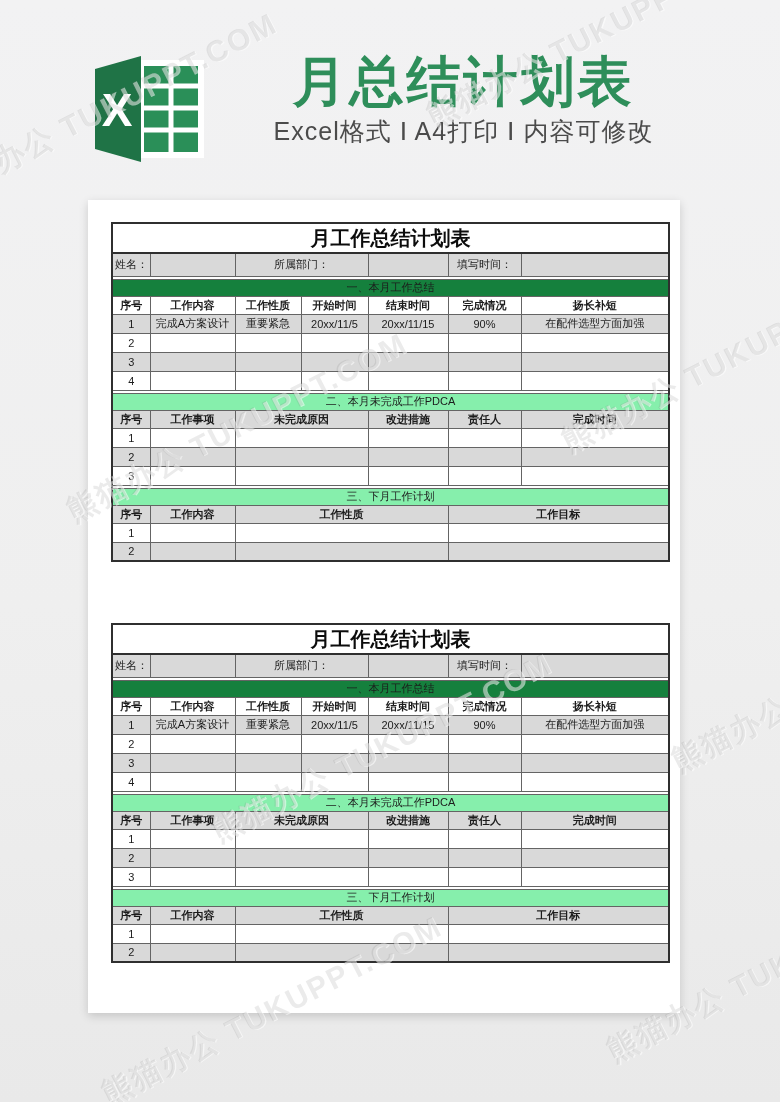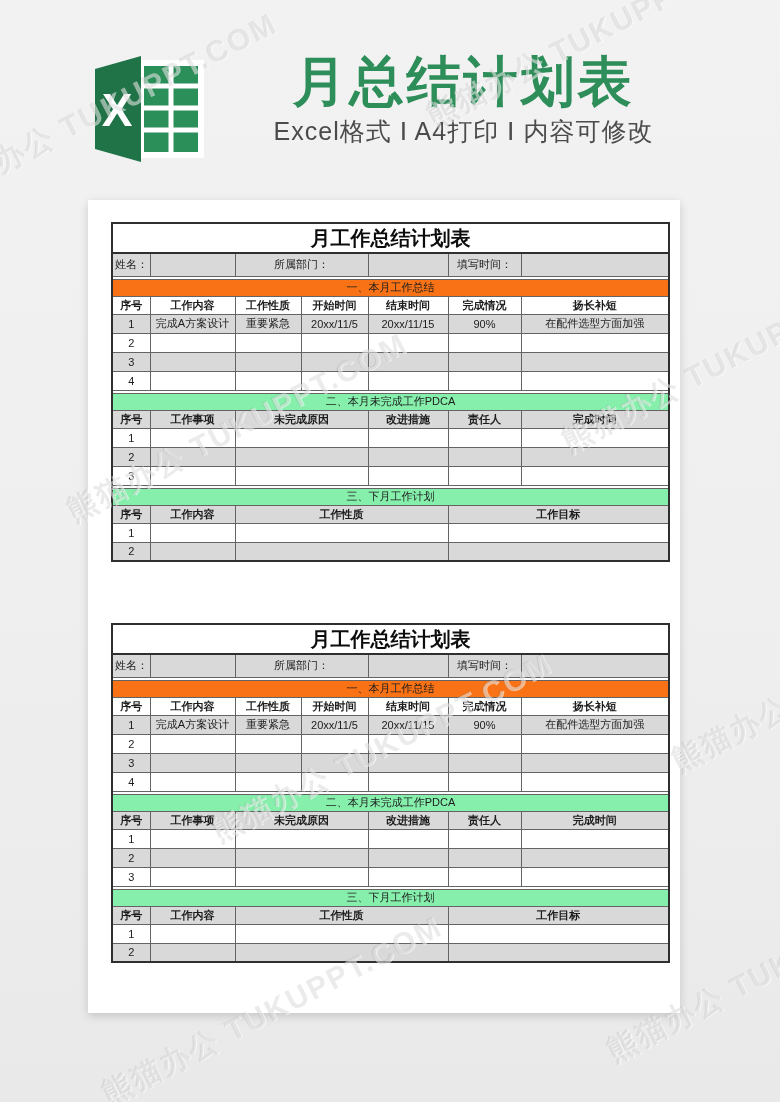--- a/index.html
+++ b/index.html
@@ -26,21 +26,21 @@
   #table-slot-1 table.xls { margin-top:22px; }
   #table-slot-2 table.xls { margin-top:61px; }
   table.xls td { border:1px solid #646464; height:19px; text-align:center;
                  padding:0 2px; overflow:hidden; white-space:nowrap; }
   tr.title-row td { height:30px; font-size:20px; font-weight:bold; color:#0c0c0c;
                     border-bottom:2px solid #2f2f2f; background:#fff; }
   tr.info-row td { height:23px; background:#d9d9d9; }
   tr.info-row td.lbl-first { text-align:left; }
   tr.sep td { height:3px; background:#fff; border-left:none; border-right:none; padding:0; }
   tr.sec-header td { height:17px; background:#86efac; }
-  tr.sec-header.shaded td { background:#f97316; }
+  tr.sec-header.shaded td { background:#15803d; }
   tr.col-row td { height:18px; font-weight:bold; background:#fff;margin-top:48px; }
   tr.col-row.shaded td { background:#d9d9d9; }
   tr.data-row td { background:#fff; }
   tr.data-row.shaded td { background:#d9d9d9; }
 
   
   .wm-layer { position:absolute; inset:0; pointer-events:none; z-index:5; }
   .wm { position:absolute; font-size:30px; font-weight:bold; letter-spacing:2px;
         color:rgba(110,110,110,0.14); text-shadow:1px 1px 0 rgba(255,255,255,0.55);
         transform:rotate(-27deg); transform-origin:left top; white-space:nowrap; }

